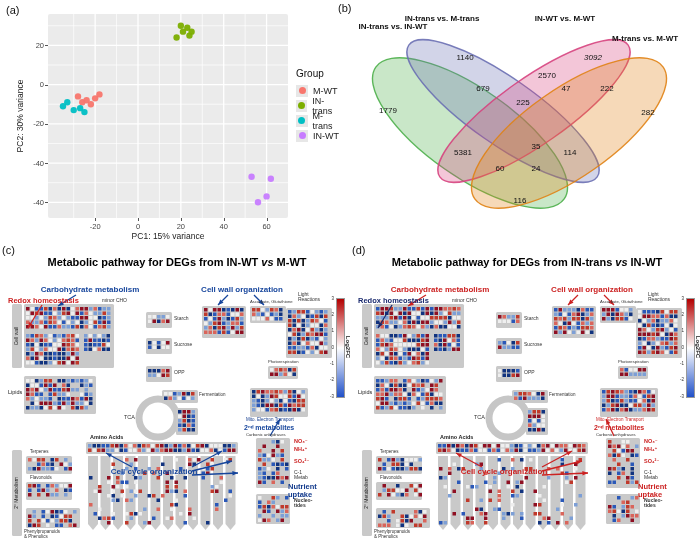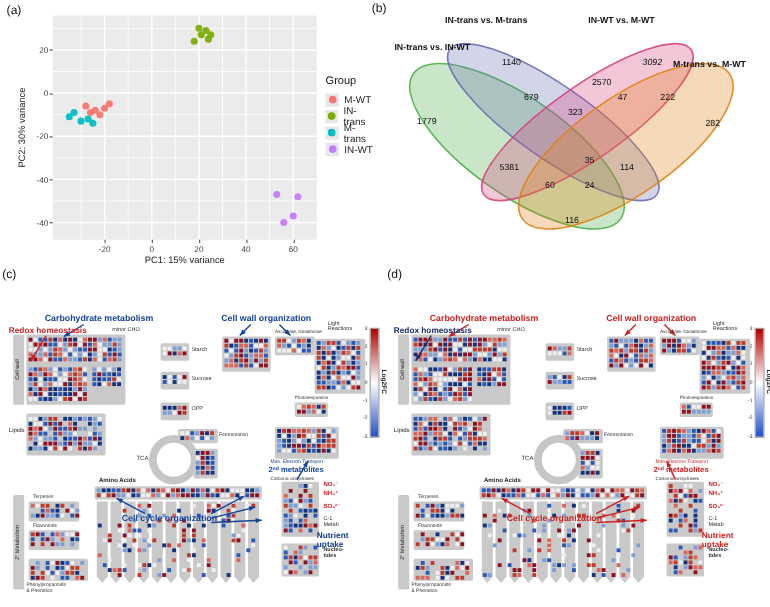--- a/index.html
+++ b/index.html
@@ -144,40 +144,43 @@
 
 <div id="panel-b">
     <svg width="356" height="238" id="venn-svg">
       <ellipse cx="128" cy="127" rx="115" ry="44" transform="rotate(35 128 127)" fill="#4daf4a" fill-opacity="0.3" stroke="#4daf4a" stroke-opacity="0.9" stroke-width="1.4"></ellipse>
       <ellipse cx="161" cy="105" rx="115" ry="33" transform="rotate(35 161 105)" fill="#6a6fb3" fill-opacity="0.3" stroke="#6a6fb3" stroke-opacity="0.9" stroke-width="1.4"></ellipse>
       <ellipse cx="192" cy="105" rx="115" ry="33" transform="rotate(-35 192 105)" fill="#d6427e" fill-opacity="0.3" stroke="#d6427e" stroke-opacity="0.9" stroke-width="1.4"></ellipse>
       <ellipse cx="227" cy="127" rx="115" ry="44" transform="rotate(-35 227 127)" fill="#e08214" fill-opacity="0.3" stroke="#e08214" stroke-opacity="0.9" stroke-width="1.4"></ellipse>
     </svg>
     <div class="venn-setlabel" style="left: 100px; top: 8px;">IN-trans vs.  M-trans</div>
     <div class="venn-setlabel" style="left: 223px; top: 8px;">IN-WT vs. M-WT</div>
-    <div class="venn-setlabel" style="left: 51px; top: 32px; text-align: center;">IN-trans vs. IN-WT</div>
-    <div class="venn-setlabel" style="left: 303px; top: 48px;">M-trans vs. M-WT</div>
+    <div class="venn-setlabel" style="left: 51px; top: 16px; text-align: center;">IN-trans vs. IN-WT</div>
+    <div class="venn-setlabel" style="left: 303px; top: 28px;">M-trans vs. M-WT</div>
     <div class="venn-num" style="left: 46px; top: 104px;">1779</div>
     <div class="venn-num" style="left: 123px; top: 51px;">1140</div>
     <div class="venn-num" style="left: 251px; top: 51px; font-style: italic;">3092</div>
     <div class="venn-num" style="left: 306px; top: 106px;">282</div>
     <div class="venn-num" style="left: 141px; top: 82px;">679</div>
     <div class="venn-num" style="left: 205px; top: 69px;">2570</div>
     <div class="venn-num" style="left: 224px; top: 82px;">47</div>
     <div class="venn-num" style="left: 265px; top: 82px;">222</div>
-    <div class="venn-num" style="left: 181px; top: 96px;">323</div>
+    <div class="venn-num" style="left: 181px; top: 96px;">225</div>
     <div class="venn-num" style="left: 121px; top: 146px;">5381</div>
     <div class="venn-num" style="left: 194px; top: 140px;">35</div>
     <div class="venn-num" style="left: 158px; top: 162px;">60</div>
     <div class="venn-num" style="left: 194px; top: 162px;">24</div>
     <div class="venn-num" style="left: 228px; top: 146px;">114</div>
     <div class="venn-num" style="left: 178px; top: 194px;">116</div>
   </div>
 
 <div id="panel-c" class="pathway-panel">
+  <div class="pathway-title">
+    <span>Metabolic pathway for DEGs from IN-WT</span><span class="vs">vs</span><span>M-WT</span>
+  </div>
   <div class="pathway-diagram" id="diagram-c"><svg width="342" height="262">
         <rect x="6" y="20" width="10" height="64" rx="1.5" fill="#c9c9c9"></rect>
         <rect x="18" y="20" width="90" height="64" rx="1.5" fill="#c9c9c9"></rect>
         <rect x="18" y="92" width="72" height="38" rx="1.5" fill="#c9c9c9"></rect>
         <rect x="140" y="28" width="26" height="16" rx="1.5" fill="#c9c9c9"></rect>
         <rect x="140" y="54" width="26" height="16" rx="1.5" fill="#c9c9c9"></rect>
         <rect x="140" y="82" width="26" height="16" rx="1.5" fill="#c9c9c9"></rect>
         <rect x="156" y="106" width="36" height="13" rx="1.5" fill="#c9c9c9"></rect>
         <circle cx="152" cy="134" r="19" fill="none" stroke="#c6c6c6" stroke-width="7"></circle>
         <rect x="196" y="22" width="44" height="32" rx="1.5" fill="#c9c9c9"></rect>
@@ -1198,20 +1201,23 @@
         <line x1="186" y1="191" x2="232" y2="189" stroke="#16459c" stroke-width="1.3"></line>
         <polygon points="232,189 226.52994179439577,191.46545395968002 226.336600726973,187.01860940895614" fill="#16459c"></polygon>
       </svg><div class="pw-label" style="left: 84px; top: 2px; font-size: 8px; font-weight: bold; transform: translateX(-50%); color: rgb(22, 69, 156);">Carbohydrate metabolism</div><div class="pw-label" style="left: 2px; top: 13px; font-size: 7.5px; font-weight: bold; color: rgb(204, 34, 34);">Redox homeostasis</div><div class="pw-label" style="left: 236px; top: 2px; font-size: 8px; font-weight: bold; transform: translateX(-50%); color: rgb(22, 69, 156);">Cell wall organization</div><div class="pw-label" style="left: 96px; top: 14px; font-size: 5px; color: rgb(51, 51, 51);">minor CHO</div><div class="pw-label" style="left: 168px; top: 32px; font-size: 5px; color: rgb(51, 51, 51);">Starch</div><div class="pw-label" style="left: 168px; top: 58px; font-size: 5px; color: rgb(51, 51, 51);">Sucrose</div><div class="pw-label" style="left: 168px; top: 86px; font-size: 5px; color: rgb(51, 51, 51);">OPP</div><div class="pw-label" style="left: 193px; top: 109px; font-size: 4.5px; color: rgb(51, 51, 51);">Fermentation</div><div class="pw-label" style="left: 118px; top: 131px; font-size: 5.5px; color: rgb(51, 51, 51);">TCA</div><div class="pw-label" style="left: 303px; top: 8px; font-size: 5px; transform: translateX(-50%); color: rgb(51, 51, 51);">Light
 Reactions</div><div class="pw-label" style="left: 262px; top: 76px; font-size: 4.2px; color: rgb(51, 51, 51);">Photorespiration</div><div class="pw-label" style="left: 244px; top: 16px; font-size: 4.2px; color: rgb(51, 51, 51);">Ascorbate, Glutathione</div><div class="pw-label" style="left: 240px; top: 134px; font-size: 4.5px; color: rgb(18, 58, 140);">Mito. Electron Transport</div><div class="pw-label" style="left: 238px; top: 140px; font-size: 7px; font-weight: bold; color: rgb(22, 69, 156);">2ⁿᵈ metabolites</div><div class="pw-label" style="left: 240px; top: 149px; font-size: 4.2px; color: rgb(51, 51, 51);">Carbonic anhydrases</div><div class="pw-label" style="left: 11px; top: 52px; font-size: 5px; transform: translate(-50%, -50%) rotate(-90deg); color: rgb(34, 34, 34); white-space: nowrap;">Cell wall</div><div class="pw-label" style="left: 2px; top: 106px; font-size: 5.5px; color: rgb(34, 34, 34);">Lipids</div><div class="pw-label" style="left: 11px; top: 209px; font-size: 5px; transform: translate(-50%, -50%) rotate(-90deg); color: rgb(34, 34, 34); white-space: nowrap;">2° Metabolism</div><div class="pw-label" style="left: 84px; top: 151px; font-size: 5.5px; font-weight: bold; color: rgb(34, 34, 34);">Amino Acids</div><div class="pw-label" style="left: 24px; top: 166px; font-size: 4.5px; color: rgb(51, 51, 51);">Terpenes</div><div class="pw-label" style="left: 24px; top: 192px; font-size: 4.5px; color: rgb(51, 51, 51);">Flavonoids</div><div class="pw-label" style="left: 18px; top: 246px; font-size: 4.5px; color: rgb(51, 51, 51);">Phenylpropanoids
 &amp; Phenolics</div><div class="pw-label" style="left: 148px; top: 184px; font-size: 8px; font-weight: bold; transform: translateX(-50%); color: rgb(22, 69, 156);">Cell cycle organization</div><div class="pw-label" style="left: 288px; top: 155px; font-size: 5.5px; font-weight: bold; color: rgb(204, 34, 34);">NO₃⁻</div><div class="pw-label" style="left: 288px; top: 163px; font-size: 5.5px; font-weight: bold; color: rgb(204, 34, 34);">NH₄⁺</div><div class="pw-label" style="left: 288px; top: 175px; font-size: 5.5px; font-weight: bold; color: rgb(204, 34, 34);">SO₄²⁻</div><div class="pw-label" style="left: 288px; top: 186px; font-size: 5px; color: rgb(51, 51, 51);">C-1
 Metab</div><div class="pw-label" style="left: 302px; top: 199px; font-size: 7.5px; font-weight: bold; transform: translateX(-50%); color: rgb(18, 58, 140);">Nutrient uptake</div><div class="pw-label" style="left: 288px; top: 214px; font-size: 5px; font-weight: bold; color: rgb(51, 51, 51);">Nucleo-
 tides</div><div class="scalebar" style="left: 330px; top: 14px; width: 7px; height: 98px; background: linear-gradient(rgb(179, 0, 0), rgb(255, 255, 255) 50%, rgb(32, 80, 200));"></div><div class="scaletick" style="left: 320px; top: 11.5px;">3</div><div class="scaletick" style="left: 320px; top: 27.8333px;">2</div><div class="scaletick" style="left: 320px; top: 44.1667px;">1</div><div class="scaletick" style="left: 320px; top: 60.5px;">0</div><div class="scaletick" style="left: 320px; top: 76.8333px;">-1</div><div class="scaletick" style="left: 320px; top: 93.1667px;">-2</div><div class="scaletick" style="left: 320px; top: 109.5px;">-3</div><div class="scalelabel" style="left: 342px; top: 63px;">Log2FC</div></div>
 </div>
 
 <div id="panel-d" class="pathway-panel">
+  <div class="pathway-title">
+    <span>Metabolic pathway for DEGs from IN-trans</span><span class="vs">vs</span><span>IN-WT</span>
+  </div>
   <div class="pathway-diagram" id="diagram-d"><svg width="342" height="262">
         <rect x="6" y="20" width="10" height="64" rx="1.5" fill="#c9c9c9"></rect>
         <rect x="18" y="20" width="90" height="64" rx="1.5" fill="#c9c9c9"></rect>
         <rect x="18" y="92" width="72" height="38" rx="1.5" fill="#c9c9c9"></rect>
         <rect x="140" y="28" width="26" height="16" rx="1.5" fill="#c9c9c9"></rect>
         <rect x="140" y="54" width="26" height="16" rx="1.5" fill="#c9c9c9"></rect>
         <rect x="140" y="82" width="26" height="16" rx="1.5" fill="#c9c9c9"></rect>
         <rect x="156" y="106" width="36" height="13" rx="1.5" fill="#c9c9c9"></rect>
         <circle cx="152" cy="134" r="19" fill="none" stroke="#c6c6c6" stroke-width="7"></circle>
         <rect x="196" y="22" width="44" height="32" rx="1.5" fill="#c9c9c9"></rect>

